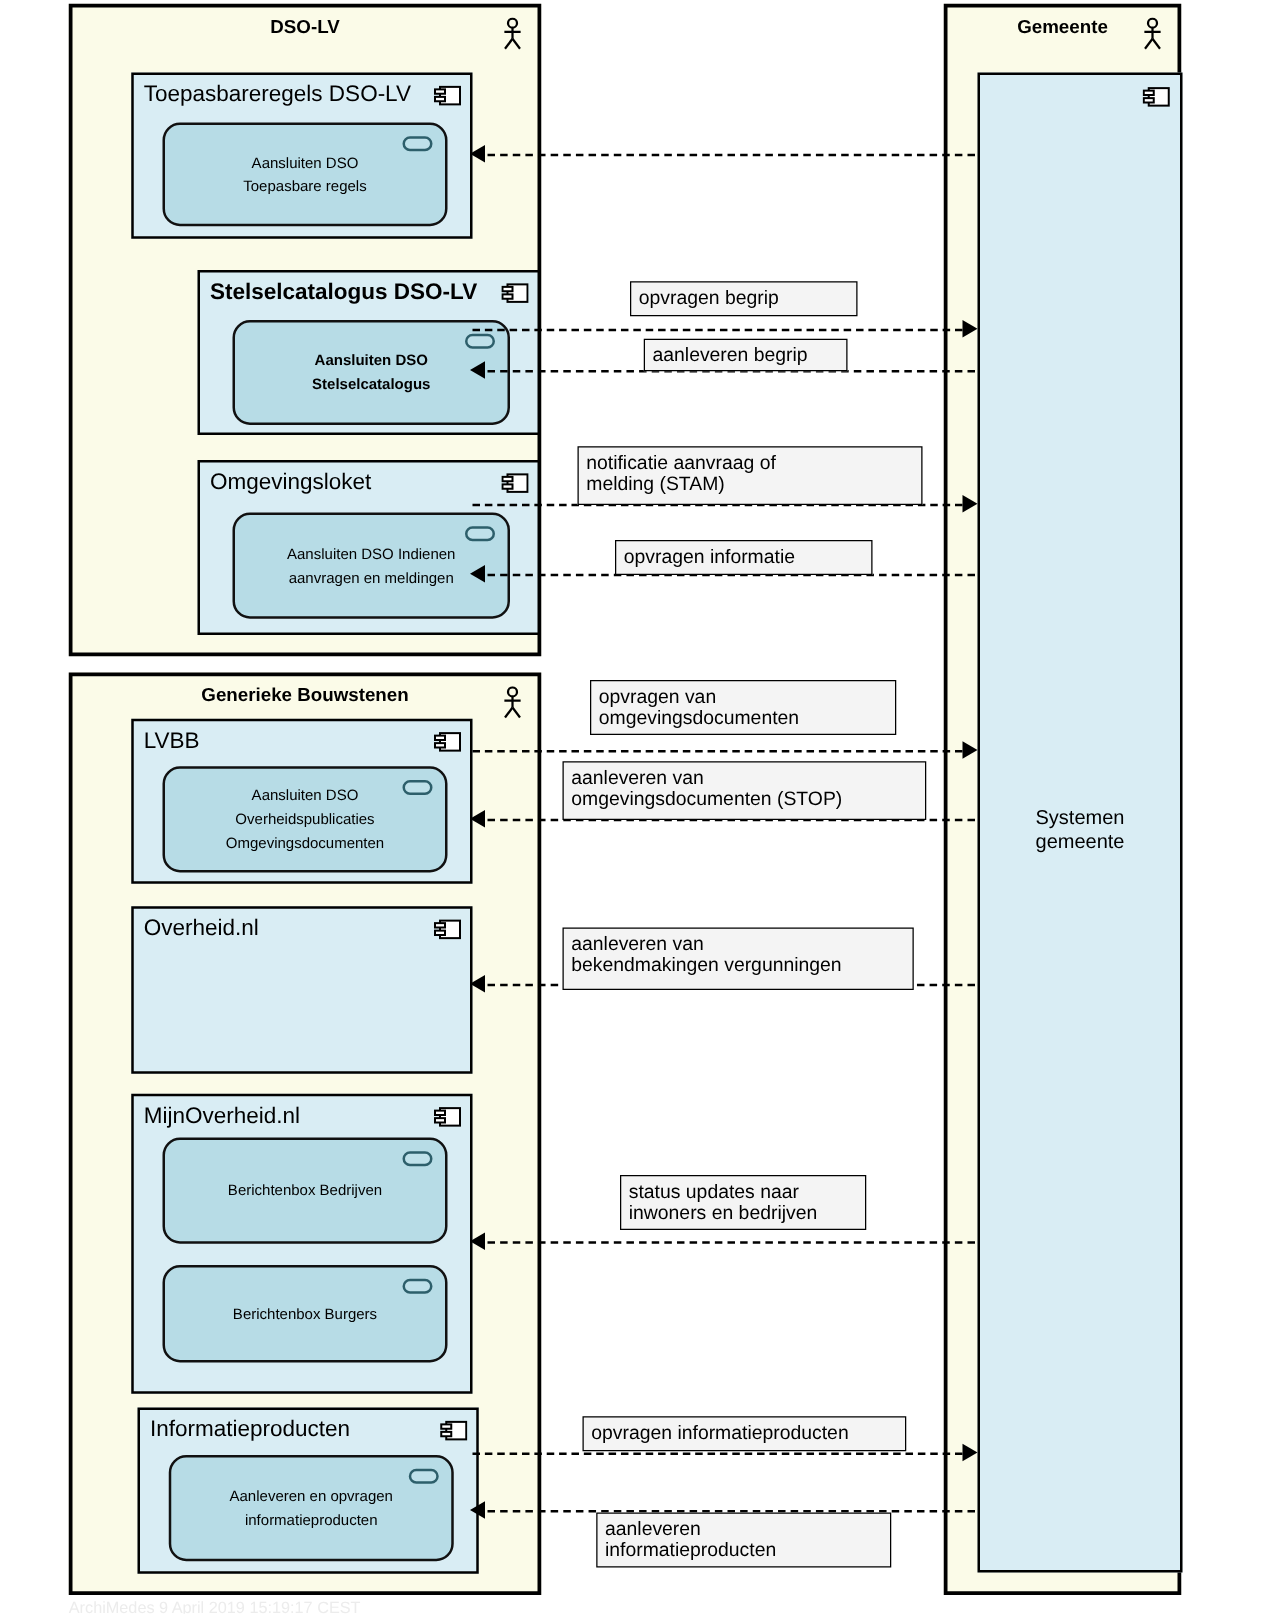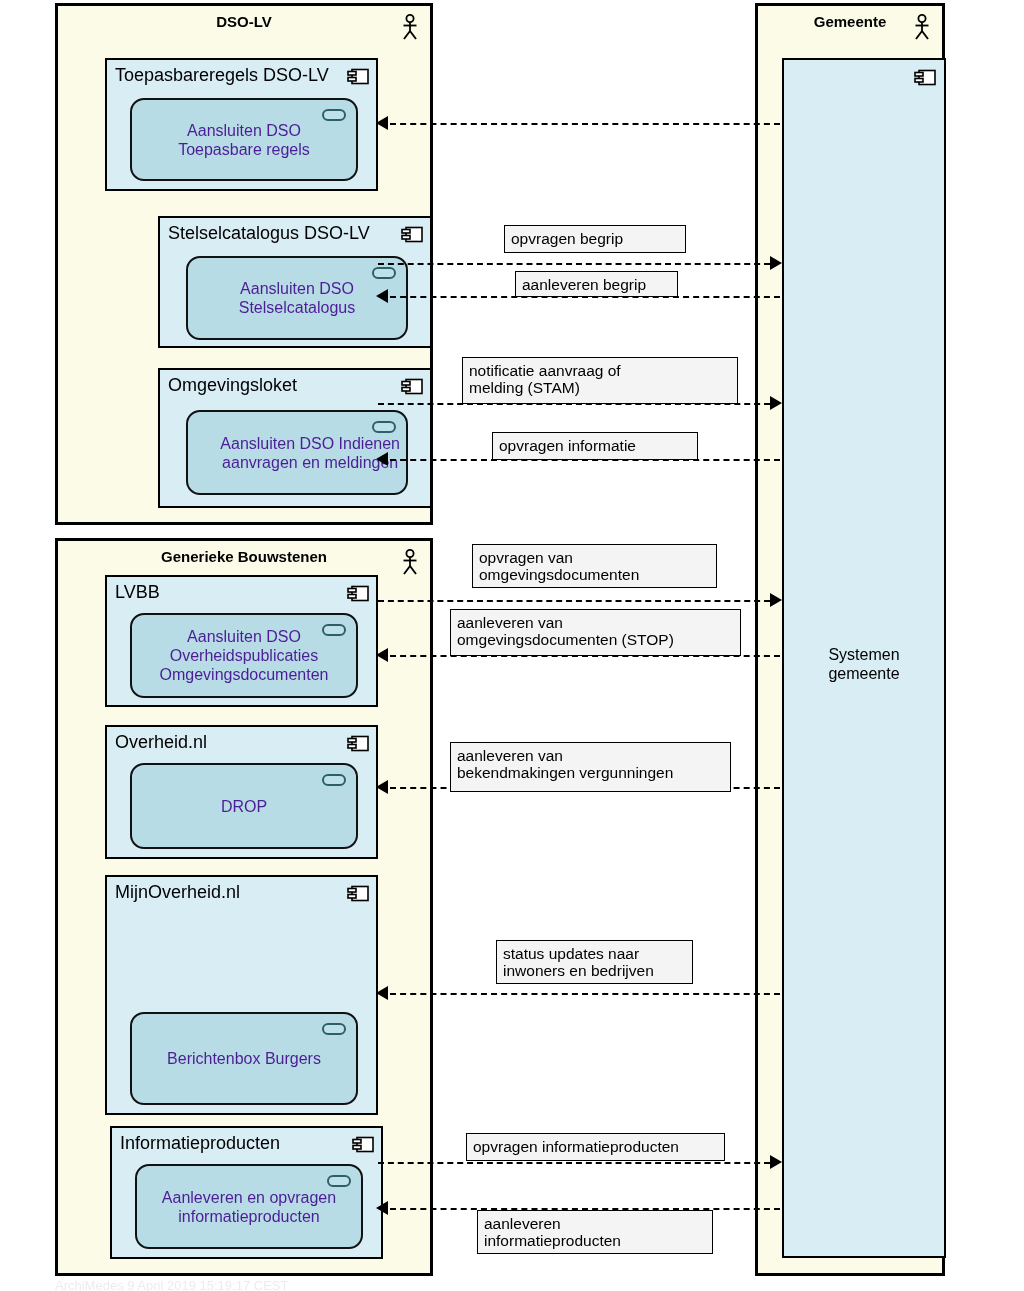--- a/index.html
+++ b/index.html
@@ -63,23 +63,23 @@
     background:#b7dce6;
     border:2px solid #111;
     border-radius:14px;
     box-sizing:border-box;
     display:flex;
     align-items:center;
     justify-content:center;
     text-align:center;
   }
   .service-label{
-    font-size:16px;
+    font-size:12px;
     line-height:19px;
-    color:#4c1d95;
+    color:#000000;
     padding:0 6px;
     white-space:pre-line;
   }
   .rounded-icon{
     position:absolute;
     right:10px;top:9px;
     width:24px;height:12px;
     border:2px solid #2d5f6b;
     border-radius:7px;
     background:#bfe1ea;
@@ -167,42 +167,42 @@
         <rect x="1" y="3.5" width="8" height="3.5" fill="#fff" stroke="#000" stroke-width="1.6"></rect>
         <rect x="1" y="9.5" width="8" height="3.5" fill="#fff" stroke="#000" stroke-width="1.6"></rect>
       </svg>
       <div class="service" style="left:23px;top:38px;width:228px;height:83px;">
         <div class="rounded-icon"></div>
         <div class="service-label">Aansluiten DSO
 Toepasbare regels</div>
       </div>
     </div>
 
-    <div class="component" style="left:100px;top:210px;width:274px;height:132px;">
+    <div class="component" style="left:100px;top:210px;width:274px;height:132px;font-weight:bold;">
       <div class="component-title">Stelselcatalogus DSO-LV</div>
       <svg class="comp-icon" viewBox="0 0 22 17">
         <rect x="5" y="1.5" width="16" height="14" fill="#fff" stroke="#000" stroke-width="1.6"></rect>
         <rect x="1" y="3.5" width="8" height="3.5" fill="#fff" stroke="#000" stroke-width="1.6"></rect>
         <rect x="1" y="9.5" width="8" height="3.5" fill="#fff" stroke="#000" stroke-width="1.6"></rect>
       </svg>
       <div class="service" style="left:26px;top:38px;width:222px;height:84px;">
         <div class="rounded-icon"></div>
         <div class="service-label">Aansluiten DSO
 Stelselcatalogus</div>
       </div>
     </div>
 
     <div class="component" style="left:100px;top:362px;width:274px;height:140px;">
       <div class="component-title">Omgevingsloket</div>
       <svg class="comp-icon" viewBox="0 0 22 17">
         <rect x="5" y="1.5" width="16" height="14" fill="#fff" stroke="#000" stroke-width="1.6"></rect>
         <rect x="1" y="3.5" width="8" height="3.5" fill="#fff" stroke="#000" stroke-width="1.6"></rect>
         <rect x="1" y="9.5" width="8" height="3.5" fill="#fff" stroke="#000" stroke-width="1.6"></rect>
       </svg>
-      <div class="service" style="left:26px;top:40px;width:222px;height:85px;justify-content:flex-end;">
+      <div class="service" style="left:26px;top:40px;width:222px;height:85px;">
         <div class="rounded-icon"></div>
         <div class="service-label">Aansluiten DSO Indienen
 aanvragen en meldingen</div>
       </div>
     </div>
   </div>
 
   <div class="partition" style="left:55px;top:538px;width:378px;height:738px;">
     <div class="partition-title">Generieke Bouwstenen</div>
     <svg class="actor-icon" viewBox="0 0 20 26">
@@ -228,34 +228,34 @@
       </div>
     </div>
 
     <div class="component" style="left:47px;top:184px;width:273px;height:134px;">
       <div class="component-title">Overheid.nl</div>
       <svg class="comp-icon" viewBox="0 0 22 17">
         <rect x="5" y="1.5" width="16" height="14" fill="#fff" stroke="#000" stroke-width="1.6"></rect>
         <rect x="1" y="3.5" width="8" height="3.5" fill="#fff" stroke="#000" stroke-width="1.6"></rect>
         <rect x="1" y="9.5" width="8" height="3.5" fill="#fff" stroke="#000" stroke-width="1.6"></rect>
       </svg>
-      <div class="service" style="left:23px;top:36px;width:228px;height:86px;">
-        <div class="rounded-icon"></div>
-        <div class="service-label">DROP</div>
-      </div>
     </div>
 
     <div class="component" style="left:47px;top:334px;width:273px;height:240px;">
       <div class="component-title">MijnOverheid.nl</div>
       <svg class="comp-icon" viewBox="0 0 22 17">
         <rect x="5" y="1.5" width="16" height="14" fill="#fff" stroke="#000" stroke-width="1.6"></rect>
         <rect x="1" y="3.5" width="8" height="3.5" fill="#fff" stroke="#000" stroke-width="1.6"></rect>
         <rect x="1" y="9.5" width="8" height="3.5" fill="#fff" stroke="#000" stroke-width="1.6"></rect>
       </svg>
-      <div class="service" style="left:23px;top:135px;width:228px;height:93px;">
+      <div class="service" style="left:23px;top:33px;width:228px;height:85px;">
+        <div class="rounded-icon"></div>
+        <div class="service-label">Berichtenbox Bedrijven</div>
+      </div>
+      <div class="service" style="left:23px;top:135px;width:228px;height:78px;">
         <div class="rounded-icon"></div>
         <div class="service-label">Berichtenbox Burgers</div>
       </div>
     </div>
 
     <div class="component" style="left:52px;top:585px;width:273px;height:133px;">
       <div class="component-title">Informatieproducten</div>
       <svg class="comp-icon" viewBox="0 0 22 17">
         <rect x="5" y="1.5" width="16" height="14" fill="#fff" stroke="#000" stroke-width="1.6"></rect>
         <rect x="1" y="3.5" width="8" height="3.5" fill="#fff" stroke="#000" stroke-width="1.6"></rect>

